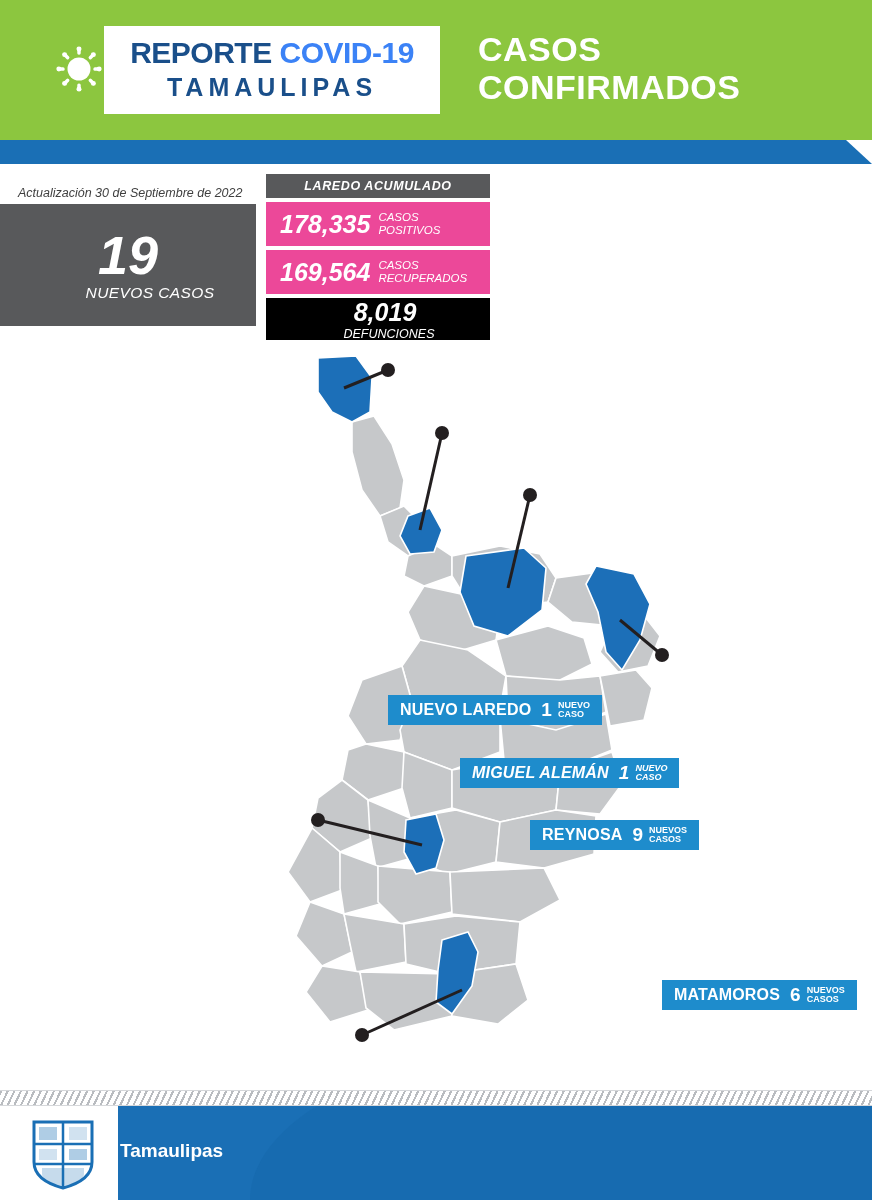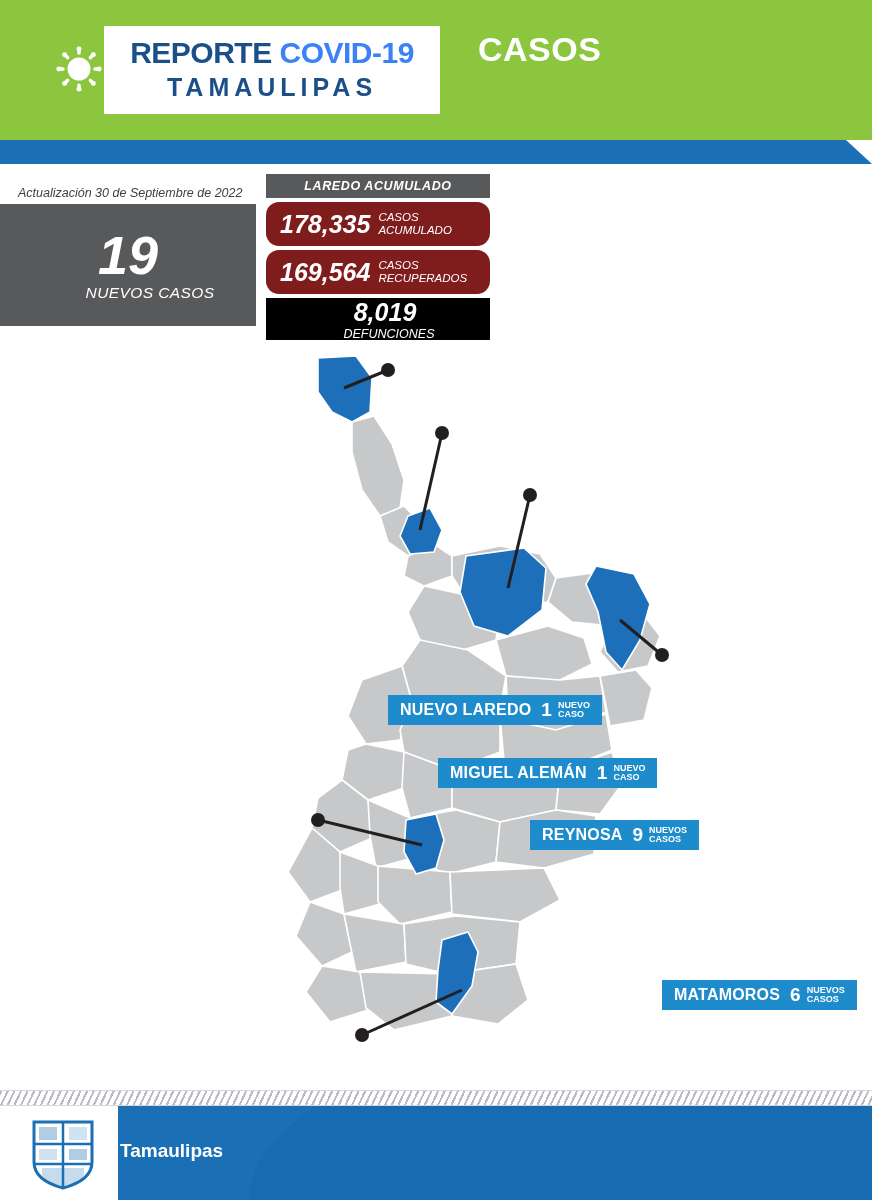--- a/index.html
+++ b/index.html
@@ -65,21 +65,21 @@
   .status-col { position:absolute; left:266px; top:10px; width:224px; }
   .status-head {
     background:#58595b; color:#fff; text-align:center;
     font-size:12.5px; font-weight:bold; letter-spacing:0.6px;
     padding:5px 0; width:224px;
   }
   .stat-row {
     width:224px; height:44px; display:flex; align-items:center;
     margin-top:4px; padding-left:14px;
   }
-  .stat-row.blue { background:#7f1d1d;border-radius:13px; }
+  .stat-row.blue { background:#ec4899; }
   .stat-row.black { background:#000000;flex-direction:column; }
   .stat-num { color:#fff; font-size:25px; font-weight:bold; }
   .stat-txt { color:#fff; font-size:11.5px; line-height:1.15; margin-left:8px; }
   .stat-txt.one-line { font-size:12.5px; }
 
   .semaforo {
     position:absolute; left:508px; top:42px; width:348px; height:118px;
     background:#58595b; border-radius:59px; display:flex; align-items:center;
   }
   .semaforo-text {
@@ -170,41 +170,42 @@
 
       <div class="title-box">
         <div class="title-line1">
           <span>REPORTE </span><span class="blue2">COVID-19</span>
         </div>
         <div class="title-line2">TAMAULIPAS</div>
       </div>
 
       <div class="header-right">
         <div>CASOS</div>
+        <div>CONFIRMADOS</div>
       </div>
     </div>
   </div>
   <div class="blue-bar"></div>
 
   <div class="stats">
     <div class="update-text">Actualización  30 de Septiembre de 2022</div>
 
     <div class="newcases-box">
       <div class="newcases-num">19</div>
       <div class="newcases-label">NUEVOS CASOS</div>
     </div>
 
     <div class="status-col">
       <div class="status-head">LAREDO ACUMULADO</div>
 
       <div class="stat-row blue">
         <span class="stat-num">178,335</span>
         <span class="stat-txt">
           <span>CASOS</span><br>
-          <span>ACUMULADO</span>
+          <span>POSITIVOS</span>
         </span>
       </div>
 
       <div class="stat-row blue">
         <span class="stat-num">169,564</span>
         <span class="stat-txt">
           <span>CASOS</span><br>
           <span>RECUPERADOS</span>
         </span>
       </div>
@@ -286,21 +287,21 @@
 
     <div class="callout" style="left:388px; top:355px;">
       <span class="city">NUEVO LAREDO</span>
       <span class="num">1</span>
       <span class="cases">
         <span>NUEVO</span><br>
         <span>CASO</span>
       </span>
     </div>
 
-    <div class="callout" style="left:438px; top:418px;">
+    <div class="callout" style="left:460px; top:418px;font-style:italic;">
       <span class="city">MIGUEL ALEMÁN</span>
       <span class="num">1</span>
       <span class="cases">
         <span>NUEVO</span><br>
         <span>CASO</span>
       </span>
     </div>
 
     <div class="callout" style="left:530px; top:480px;">
       <span class="city">REYNOSA</span>

